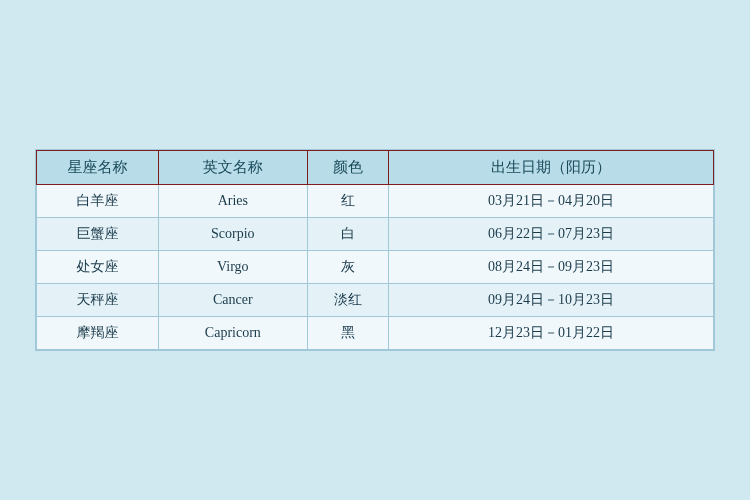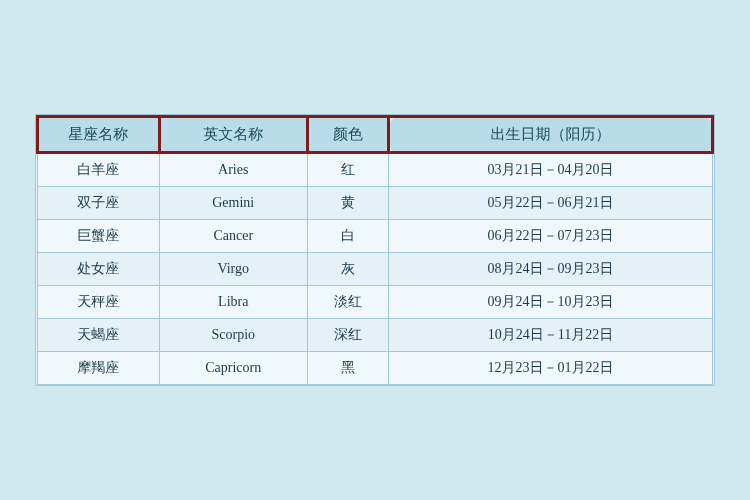--- a/index.html
+++ b/index.html
@@ -28,21 +28,21 @@
     table {
       width: 100%;
       border-collapse: collapse;
     }
 
     thead tr {
       background-color: #b8dce8;
     }
 
     thead th {
-      border: 3px solid #7f1d1d;
+      border: 1px solid #7f1d1d;
       padding: 7px 10px;
       text-align: center;
       font-weight: normal;
       color: #1a4a5a;
       font-size: 15px;
     }
 
     tbody tr {
       background-color: #f0f8fc;
     }
@@ -55,21 +55,21 @@
       border: 1px solid #a0c8d8;
       padding: 7px 10px;
       text-align: center;
       color: #1a3a4a;
       font-size: 14px;
     }
 
     .col-chinese { width: 18%; }
     .col-english { width: 22%; }
     .col-color   { width: 12%; }
-    .col-date    { width: 48%; border-radius: 9px; }
+    .col-date    { width: 48%; }
   </style>
 </head>
 <body>
 
 <div class="table-container">
   <table>
     <thead>
       <tr>
         <th class="col-chinese">星座名称</th>
         <th class="col-english">英文名称</th>
@@ -78,48 +78,36 @@
       </tr>
     </thead>
     <tbody id="table-body">
     <tr>
           <td>白羊座</td>
           <td>Aries</td>
           <td>红</td>
           <td>03月21日－04月20日</td>
         </tr>
         <tr>
-          <td>双子座</td>
-          <td>Gemini</td>
-          <td>黄</td>
-          <td>05月22日－06月21日</td>
-        </tr>
-        <tr>
           <td>巨蟹座</td>
-          <td>Cancer</td>
+          <td>Scorpio</td>
           <td>白</td>
           <td>06月22日－07月23日</td>
         </tr>
         <tr>
           <td>处女座</td>
           <td>Virgo</td>
           <td>灰</td>
           <td>08月24日－09月23日</td>
         </tr>
         <tr>
           <td>天秤座</td>
-          <td>Libra</td>
+          <td>Cancer</td>
           <td>淡红</td>
           <td>09月24日－10月23日</td>
-        </tr>
-        <tr>
-          <td>天蝎座</td>
-          <td>Scorpio</td>
-          <td>深红</td>
-          <td>10月24日－11月22日</td>
         </tr>
         <tr>
           <td>摩羯座</td>
           <td>Capricorn</td>
           <td>黑</td>
           <td>12月23日－01月22日</td>
         </tr>
       </tbody>
   </table>
 </div>

